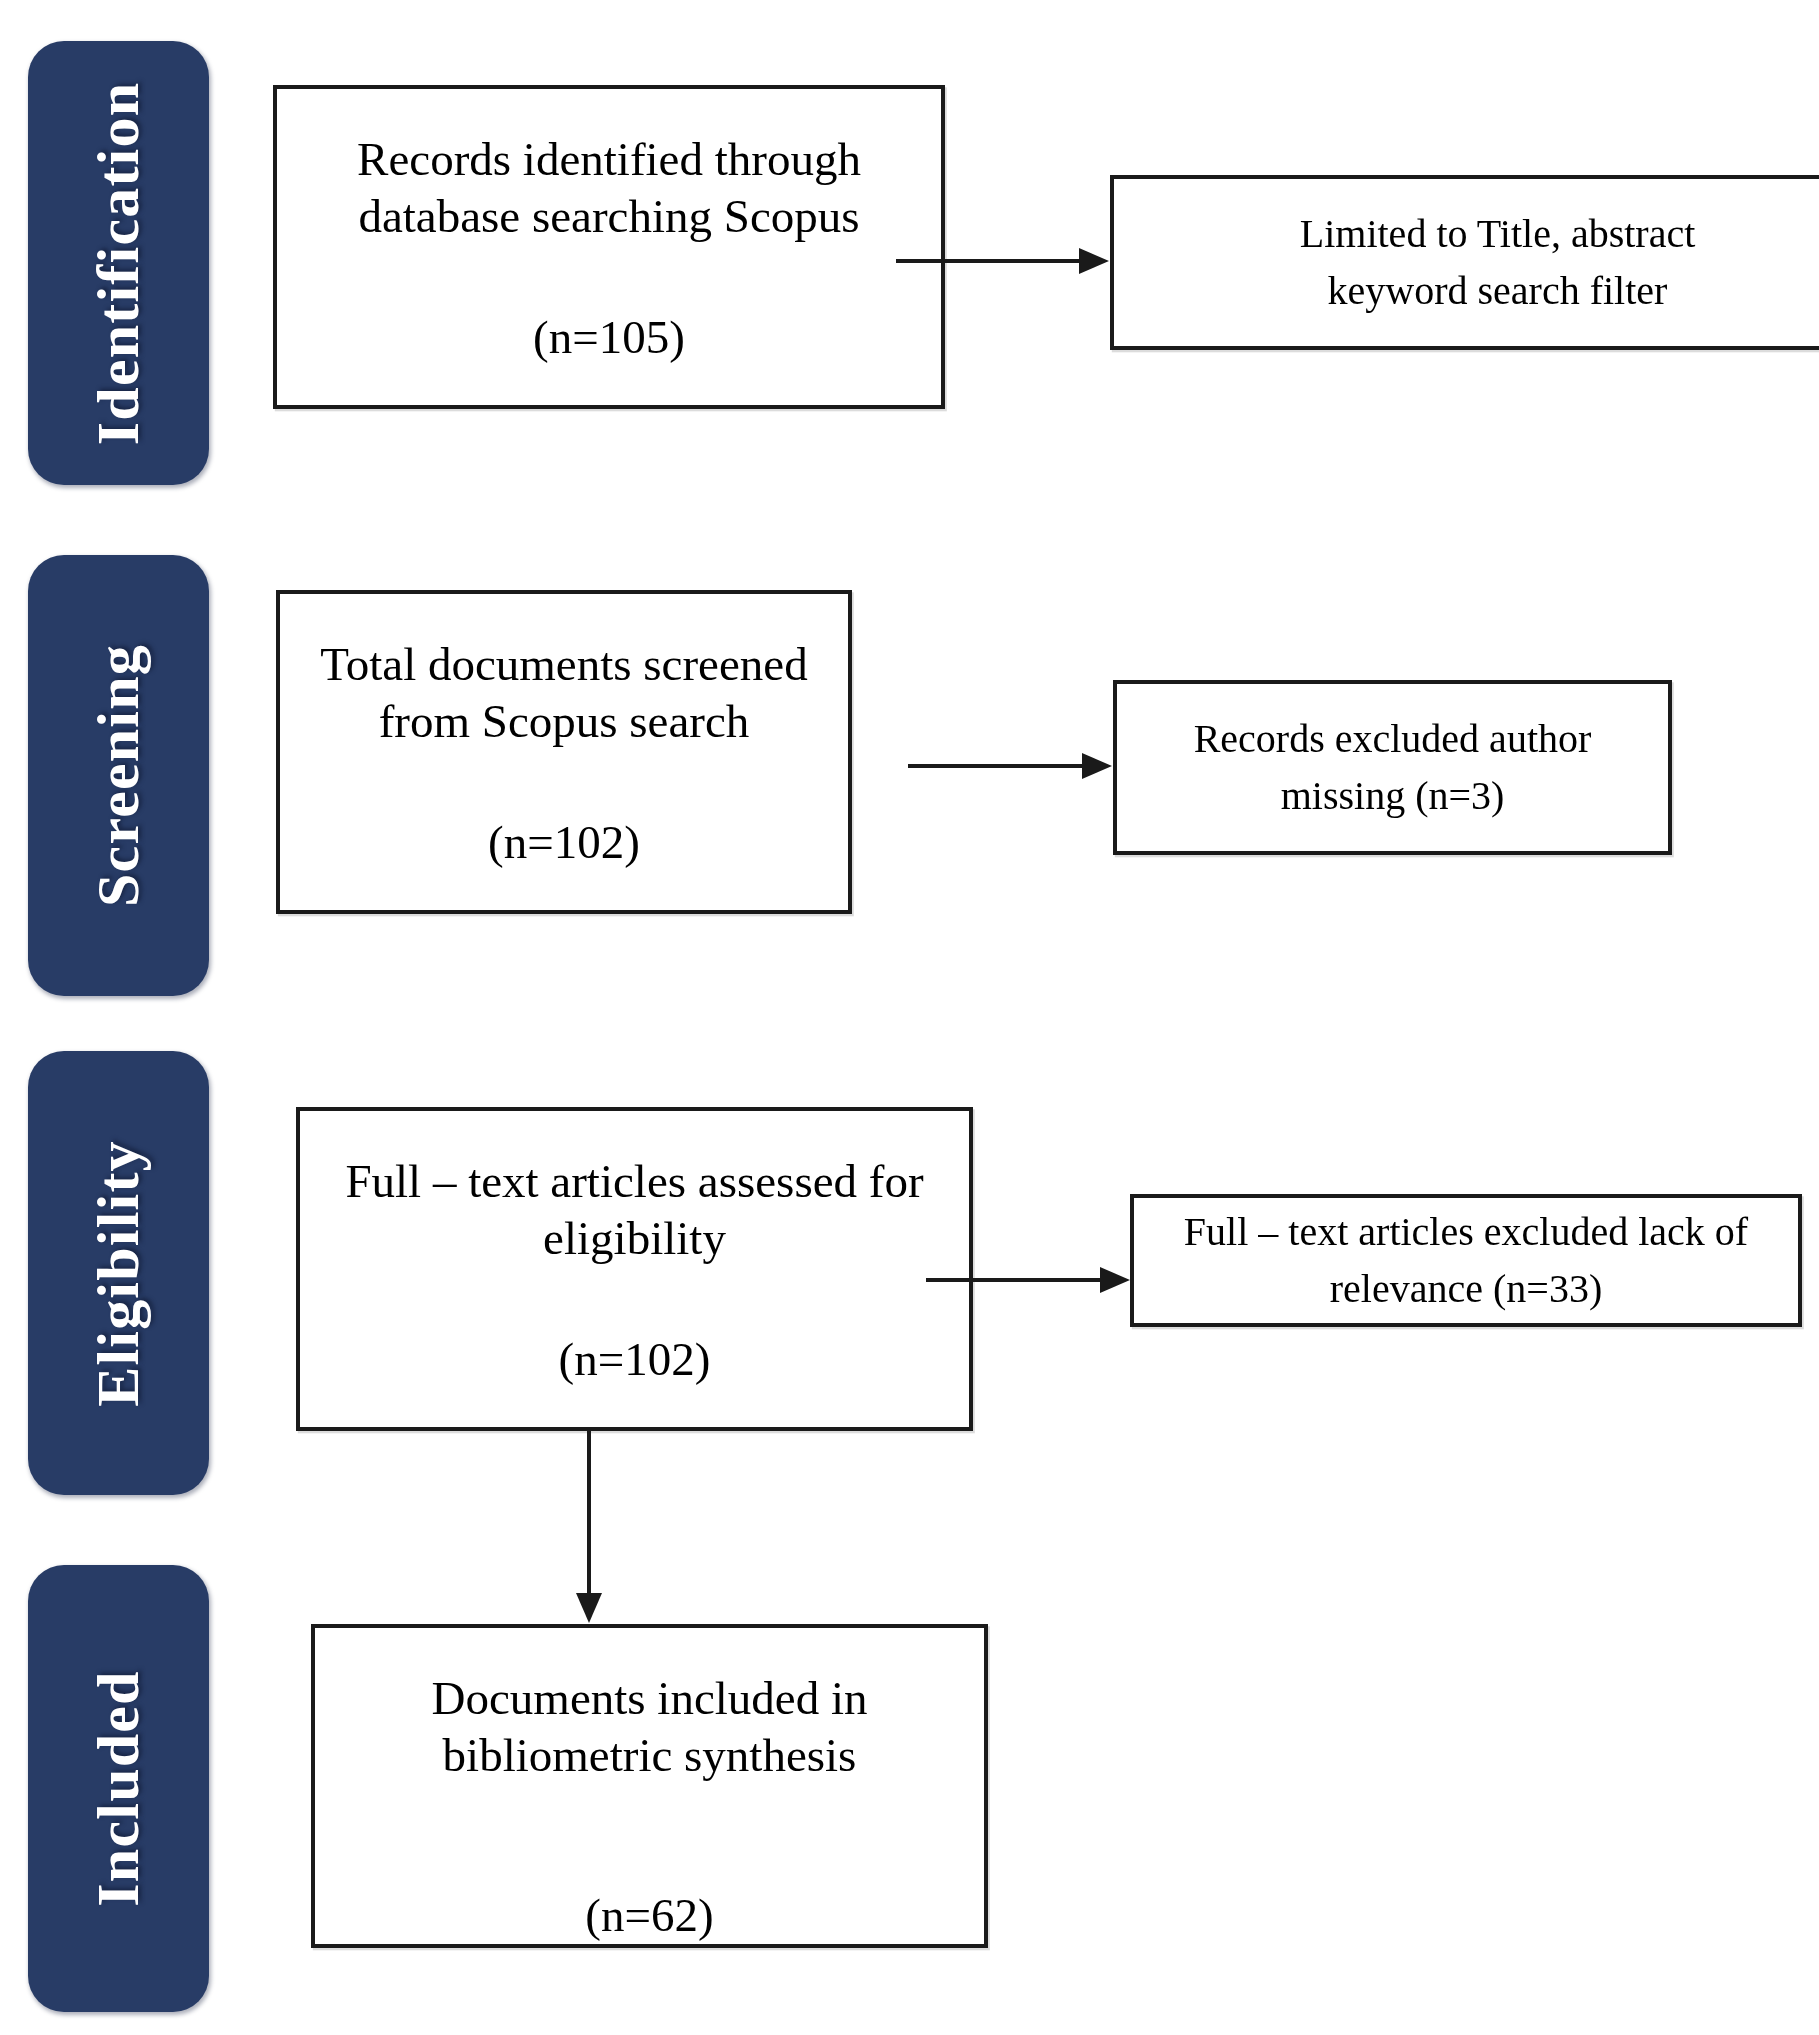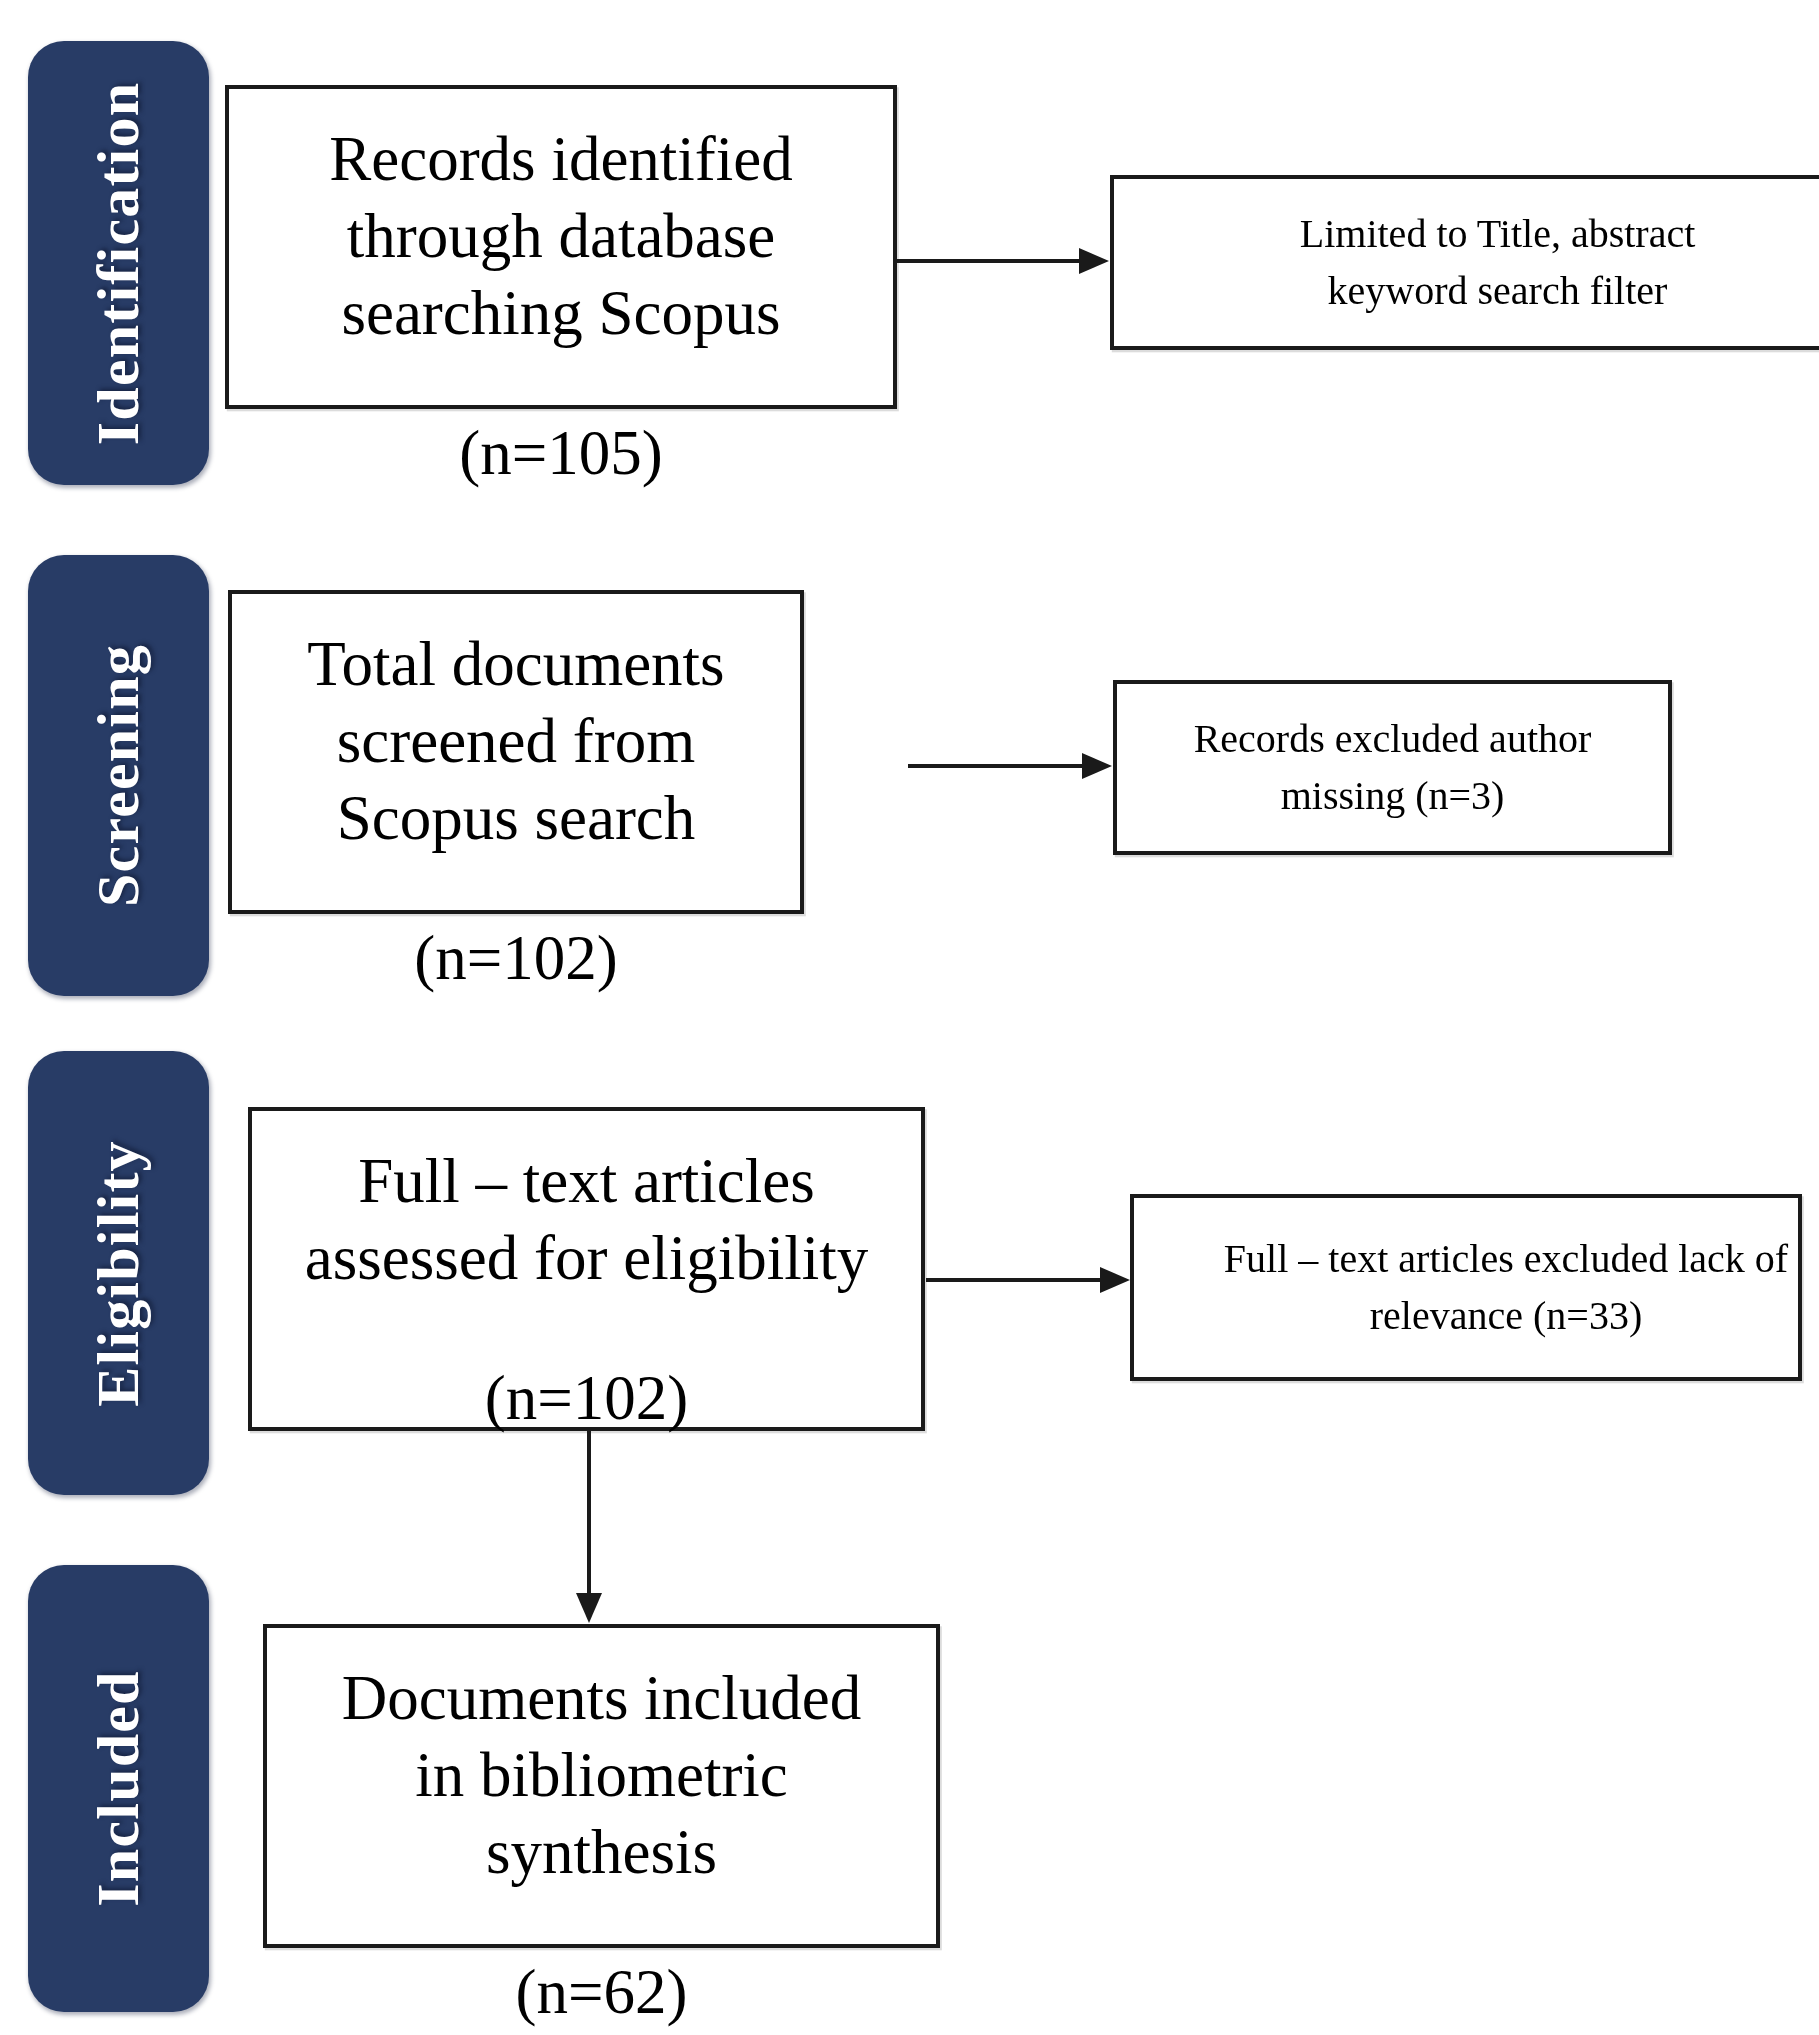--- a/index.html
+++ b/index.html
@@ -56,43 +56,44 @@
     background: var(--box-bg);
     border: 4.1px solid var(--box-border);
     color: var(--box-text);
     display: flex;
     flex-direction: column;
     align-items: center;
     text-align: center;
     box-shadow: 1.8px 2.3px 0 rgba(60,60,60,0.18);
   }
   .main-box {
-    padding-top: 32px;
-    font-size: 63px;
+    padding-top: 42px;
+    font-size: 47px;
     line-height: 1.22;
+    margin-left: 48px;
   }
   .main-box .box-title { display: block; }
   .main-box .box-count { display: block; margin-top: 63px; }
   #box-records   { left: 225px;  top: 85px;  width: 672px; height: 324px; }
   #box-screened  { left: 228px;  top: 590px; width: 576px; height: 324px; }
   #box-fulltext  { left: 248px;  top: 1107px; width: 677px; height: 324px; }
   #box-included  { left: 263px;  top: 1624px; width: 677px; height: 324px; justify-content: space-between; }
   #box-records .box-title  { max-width: 590px; }
   #box-screened .box-title { max-width: 555px; }
   #box-fulltext .box-title { max-width: 619px; }
   #box-included .box-title { max-width: 526px; }
 
   .side-box {
     justify-content: center;
     font-size: 40px;
     line-height: 1.42;
   }
   #box-filter         { left: 1110px; top: 175px;  width: 775px; height: 175px; }
   #box-excl-author    { left: 1113px; top: 680px; width: 559px; height: 175px; }
-  #box-excl-relevance { left: 1130px; top: 1194px; width: 672px; height: 187px; align-items: flex-end; }
+  #box-excl-relevance { left: 1130px; top: 1194px; width: 672px; height: 133px; }
   #box-filter .box-text         { max-width: 514px; }
   #box-excl-author .box-text    { max-width: 479px; }
   #box-excl-relevance .box-text { max-width: 584px; }
 
   
   .arrow { position: absolute; background: var(--arrow-color); }
   .arrow.h { height: 3.5px; }
   .arrow.h::after {
     content: "";
     position: absolute;

